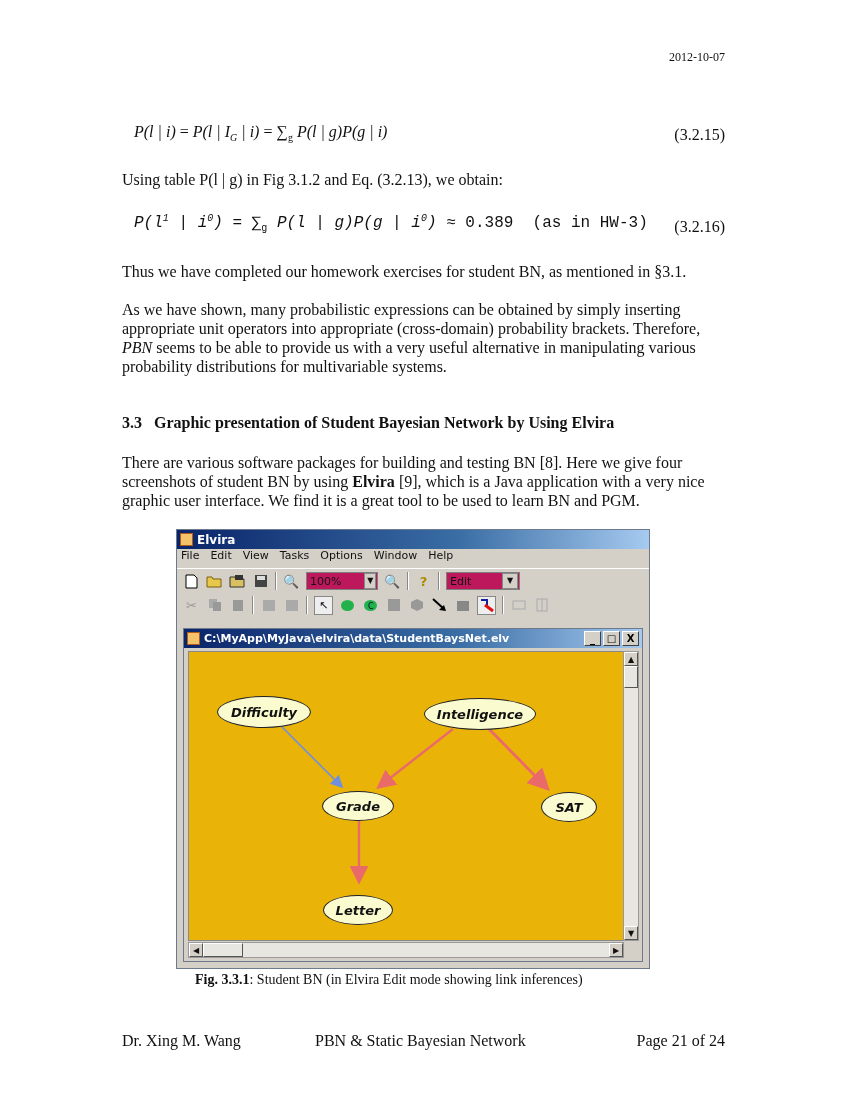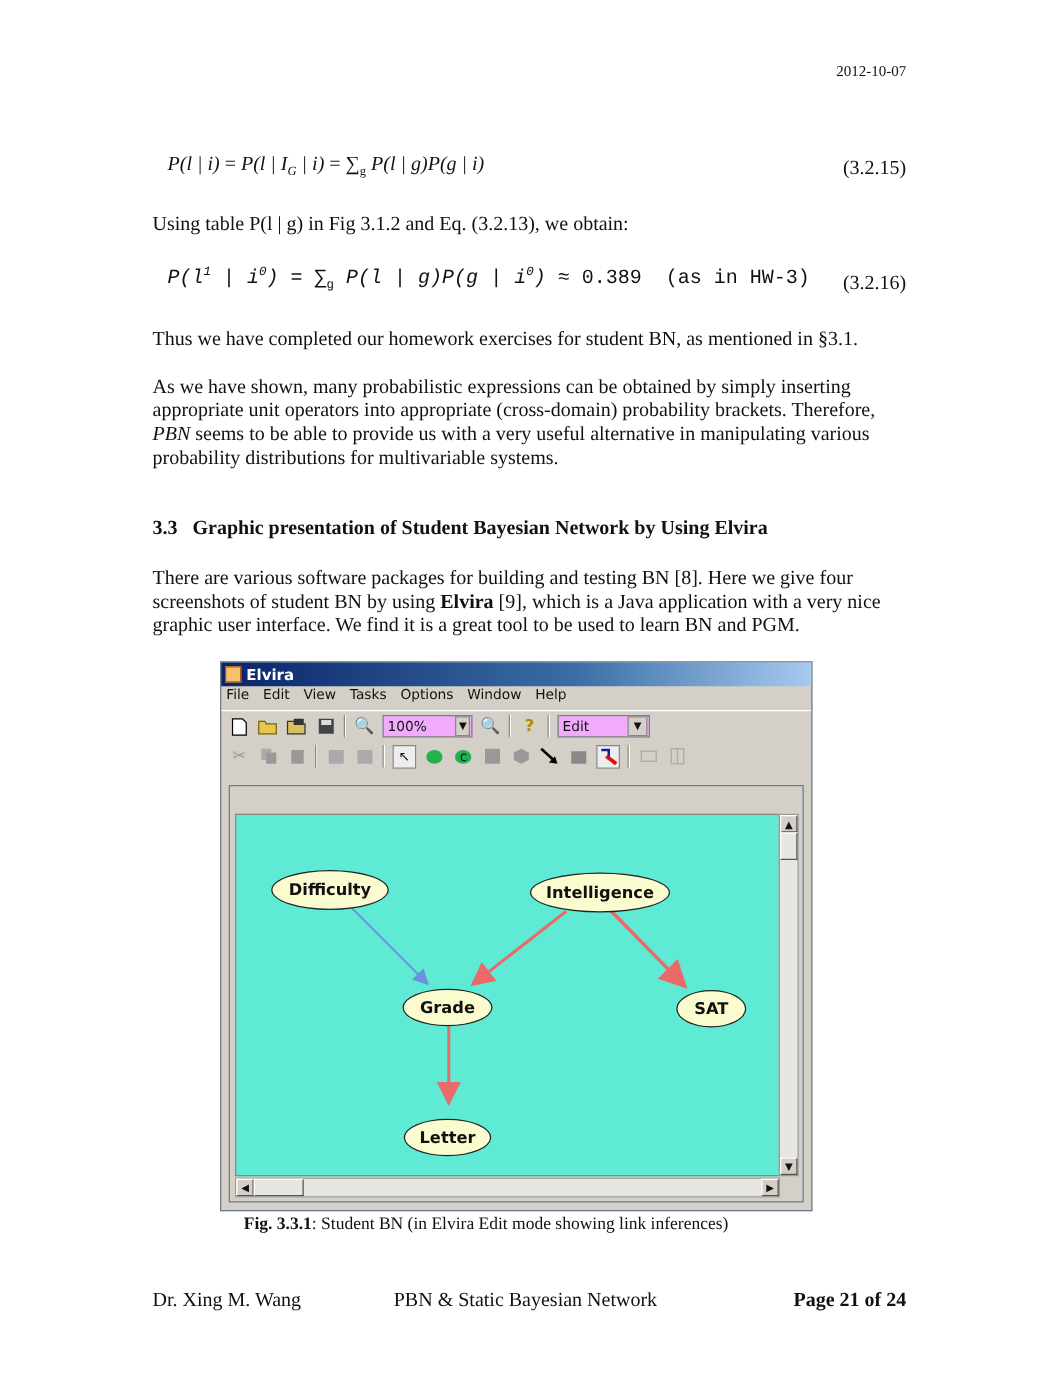--- a/index.html
+++ b/index.html
@@ -19,28 +19,28 @@
     .win { left: 176px; top: 529px; width: 474px; height: 440px; background: #d4d0c8;
       border: 1px solid #6d7a8c; box-sizing: border-box; font-family: "DejaVu Sans", sans-serif; }
     .titlebar { height: 19px; background: linear-gradient(90deg, #0a246a, #3a6ea5 60%, #a6caf0); color: #fff;
       font-size: 12px; font-weight: bold; display: flex; align-items: center; padding-left: 3px; }
     .javaicon { width: 13px; height: 13px; background: #f3c26b; border: 1px solid #b05a1a; margin-right: 4px; box-sizing: border-box; }
     .menubar { height: 19px; display: flex; font-size: 11px; padding-left: 4px; border-bottom: 1px solid #fff; }
     .menubar span { margin-right: 11px; }
     .toolbar { height: 24px; display: flex; align-items: center; padding-left: 6px; gap: 6px; }
     .tb { width: 17px; height: 17px; display: inline-flex; align-items: center; justify-content: center; font-size: 13px; }
     .sep { width: 1px; height: 18px; background: #888; border-right: 1px solid #fff; }
-    .combo { height: 18px; background: #f0abfc; border: 1px solid #7f7f7f; display: flex; align-items: center; font-size: 11px; box-sizing: border-box; gap: 23px; }
+    .combo { height: 18px; background: #be185d; border: 1px solid #7f7f7f; display: flex; align-items: center; font-size: 11px; box-sizing: border-box; gap: 23px; }
     .combo .txt { flex: 1; padding-left: 3px; }
     .combo .arr { width: 14px; height: 14px; background: #d4d0c8; border: 1px solid #888; font-size: 8px; text-align: center; line-height: 14px; margin-right: 1px; }
     .inner { position: absolute; left: 6px; top: 98px; width: 460px; height: 334px; border: 1px solid #6d7a8c; box-sizing: border-box; background: #d4d0c8; }
     .inner .titlebar { height: 19px; font-size: 11px; }
     .wbtns { margin-left: auto; display: flex; gap: 2px; margin-right: 3px; }
     .wbtn { width: 15px; height: 13px; background: #d4d0c8; color: #000; font-size: 10px; text-align: center; line-height: 13px; border: 1px solid #fff; border-right-color: #404040; border-bottom-color: #404040; }
-    .canvas { position: absolute; left: 4px; top: 22px; width: 436px; height: 290px; background: #5eead4; border: 1px solid #888; box-sizing: border-box; }
+    .canvas { position: absolute; left: 4px; top: 22px; width: 436px; height: 290px; background: #eab308; border: 1px solid #888; box-sizing: border-box; font-style: italic; }
     .vscroll { position: absolute; right: 3px; top: 22px; width: 16px; height: 290px; background: #e8e6e0; border: 1px solid #999; box-sizing: border-box; }
     .hscroll { position: absolute; left: 4px; bottom: 3px; width: 436px; height: 16px; background: #e8e6e0; border: 1px solid #999; box-sizing: border-box; }
     .sbtn { position: absolute; width: 14px; height: 14px; background: #d4d0c8; font-size: 8px; text-align: center; line-height: 14px; border: 1px solid #fff; border-right-color: #555; border-bottom-color: #555; box-sizing: border-box; }
     .node { position: absolute; background: #fbfbd0; border: 1.5px solid #222; border-radius: 50%; font-weight: bold; font-size: 13px;
       display: flex; align-items: center; justify-content: center; box-sizing: border-box; font-family: "DejaVu Sans", sans-serif; }
     svg.edges { position: absolute; left: 0; top: 0; }
     .caption { left: 195px; top: 972px; font-size: 14px; }
     .footer { top: 1032px; font-size: 16px; }
   </style>
 </head>
@@ -198,20 +198,29 @@
       </span>
     <span class="tb">
         <svg width="14" height="14">
           <rect x="2" y="1" width="10" height="12" fill="none" stroke="#aaa"></rect>
           <line x1="7" y1="1" x2="7" y2="13" stroke="#aaa"></line>
         </svg>
       </span>
   </div>
 
   <div class="inner">
+    <div class="titlebar">
+      <span class="javaicon"></span>
+      <span>C:\MyApp\MyJava\elvira\data\StudentBaysNet.elv</span>
+      <div class="wbtns">
+        <span class="wbtn">_</span>
+        <span class="wbtn">□</span>
+        <span class="wbtn" style="font-weight:bold;">X</span>
+      </div>
+    </div>
 
     <div class="canvas">
       <svg class="edges" width="434" height="288">
         <defs>
           <marker id="ab" markerWidth="8" markerHeight="8" refX="6" refY="4" orient="auto">
               <path d="M0,0 L8,4 L0,8 z" fill="#6f8fe0"></path>
             </marker>
           <marker id="ar" markerWidth="8" markerHeight="8" refX="6" refY="4" orient="auto">
               <path d="M0,0 L8,4 L0,8 z" fill="#ea6a6a"></path>
             </marker>
@@ -240,13 +249,13 @@
     </div>
   </div>
 </div>
 
 <div class="abs caption">
   <b>Fig. 3.3.1</b><span>: Student BN (in Elvira Edit mode showing link inferences)</span>
 </div>
 
 <div class="abs footer" style="left:122px;">Dr. Xing M. Wang</div>
 <div class="abs footer" style="left:315px;">PBN &amp; Static Bayesian Network</div>
-<div class="abs footer" style="right:125px;font-weight:bold;">Page 21 of 24</div>
+<div class="abs footer" style="right:125px;">Page 21 of 24</div>
 
 </body></html>

